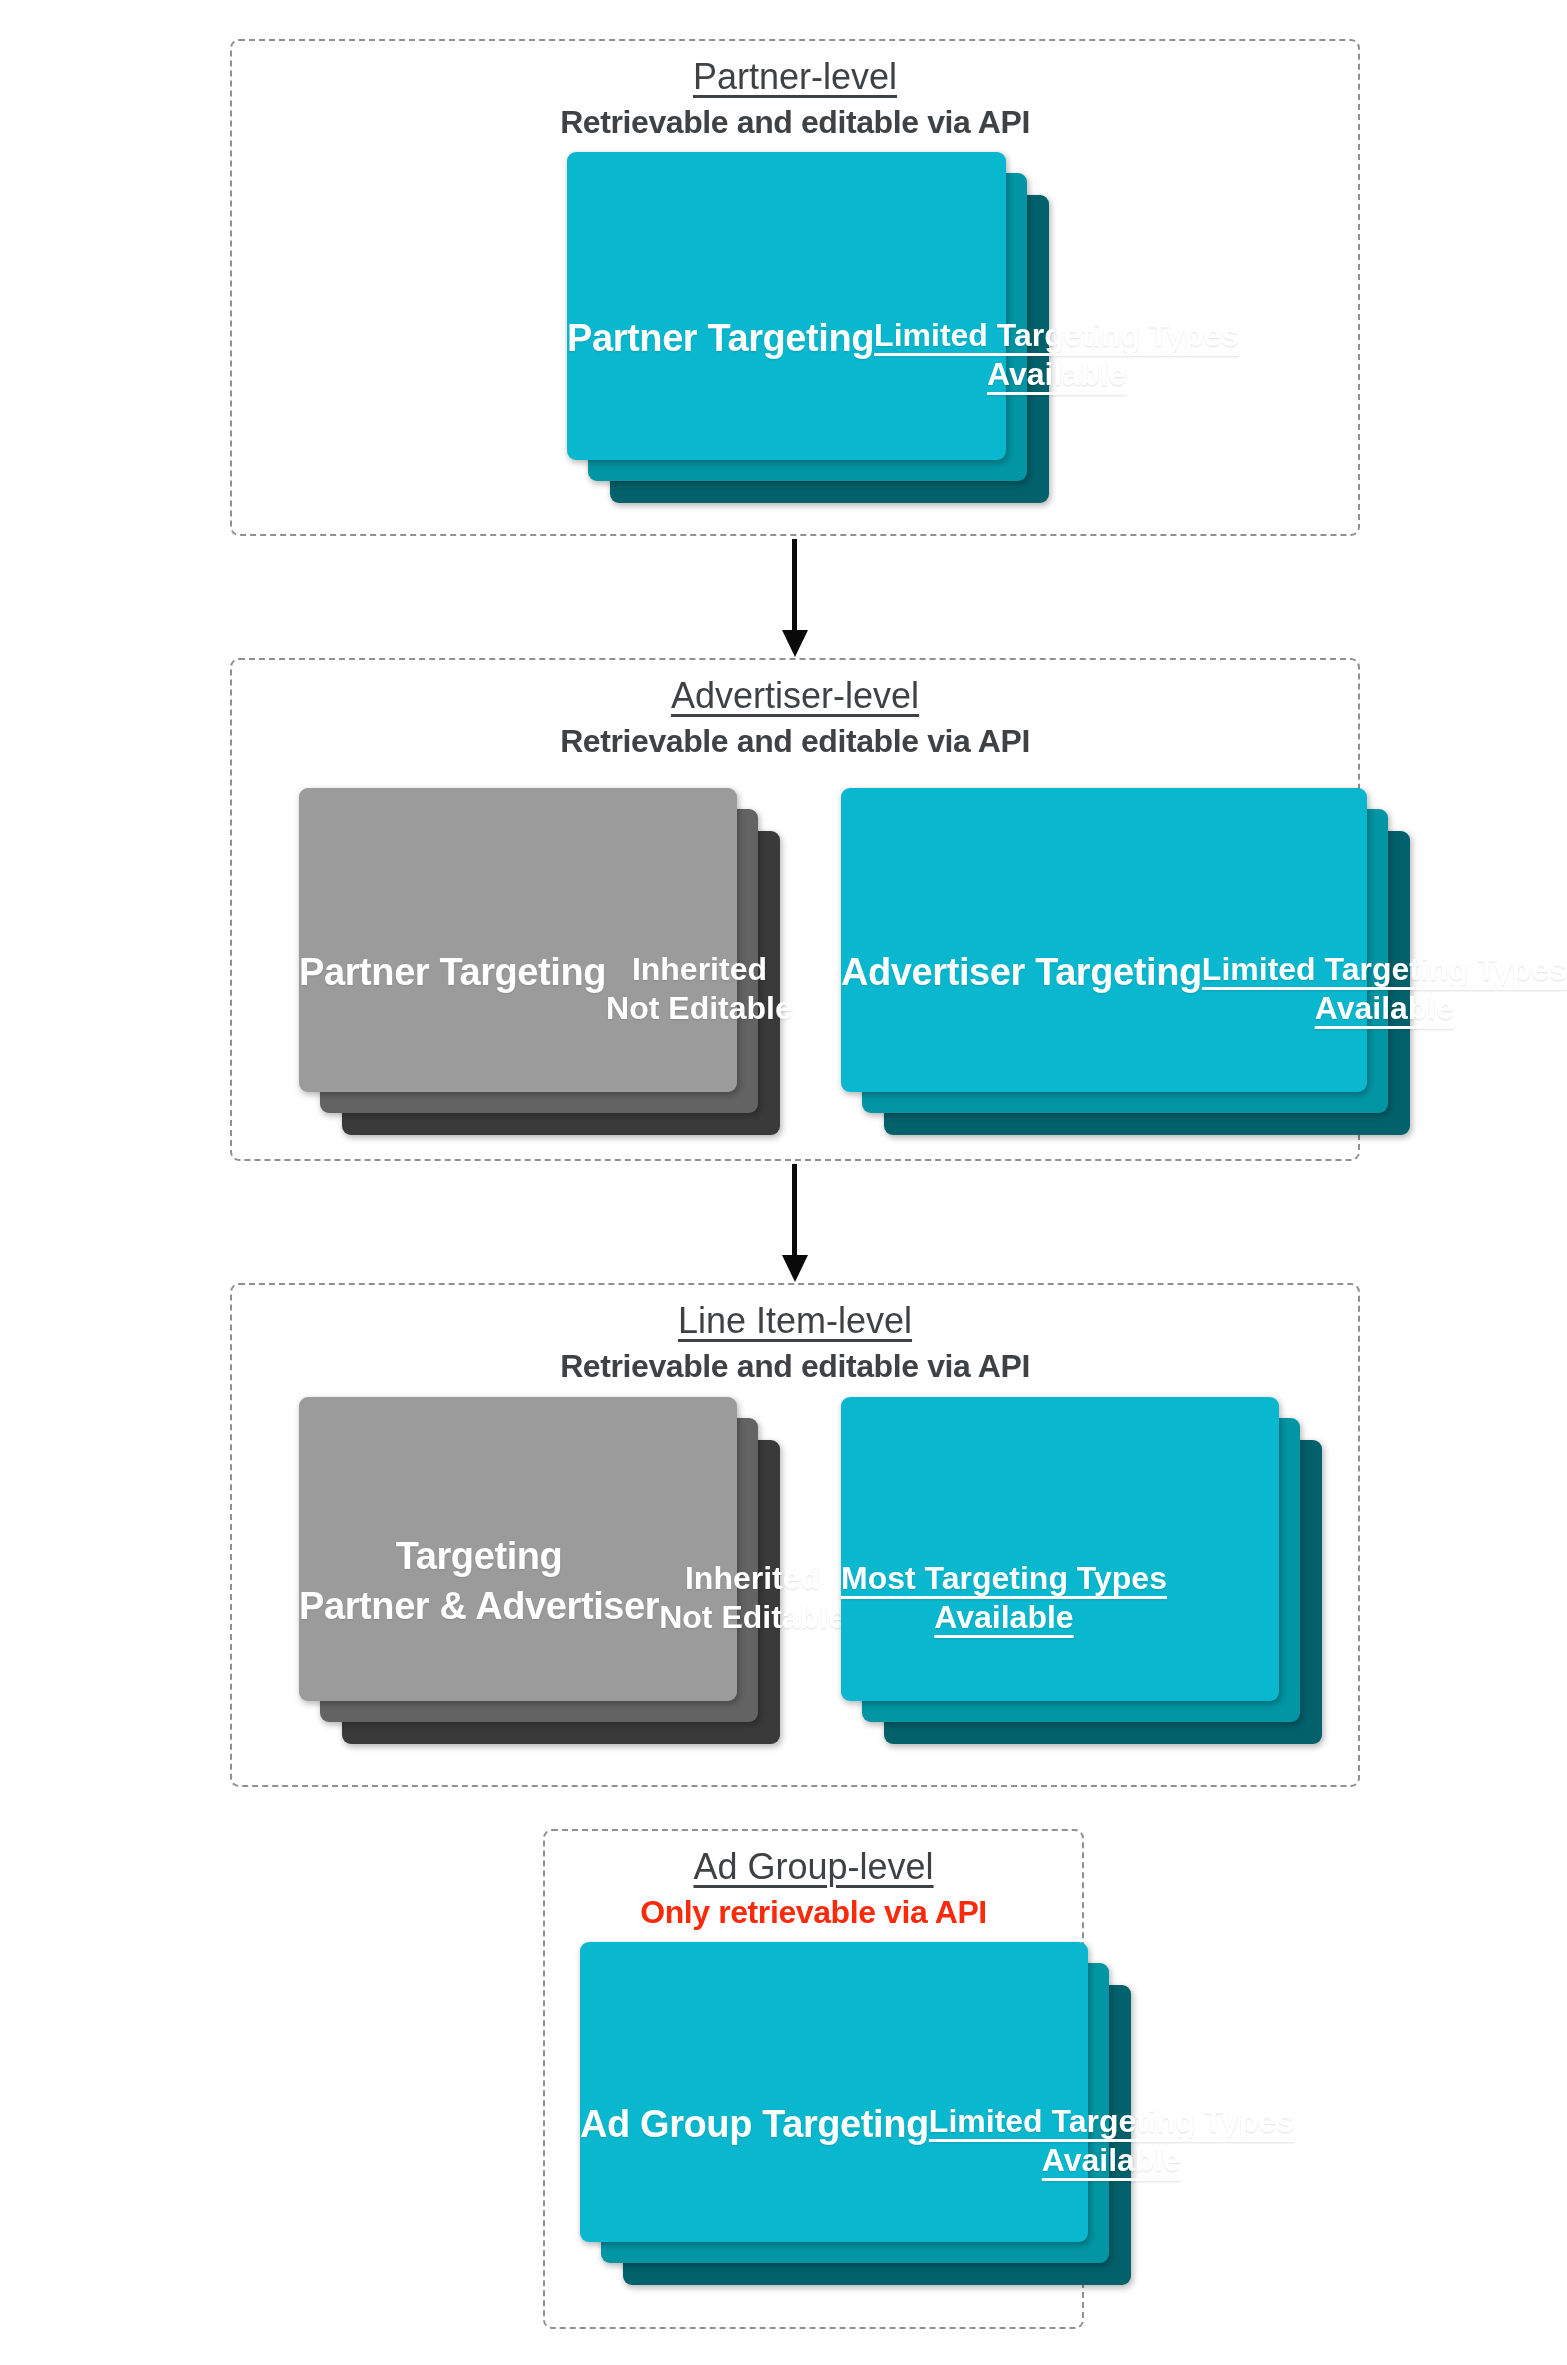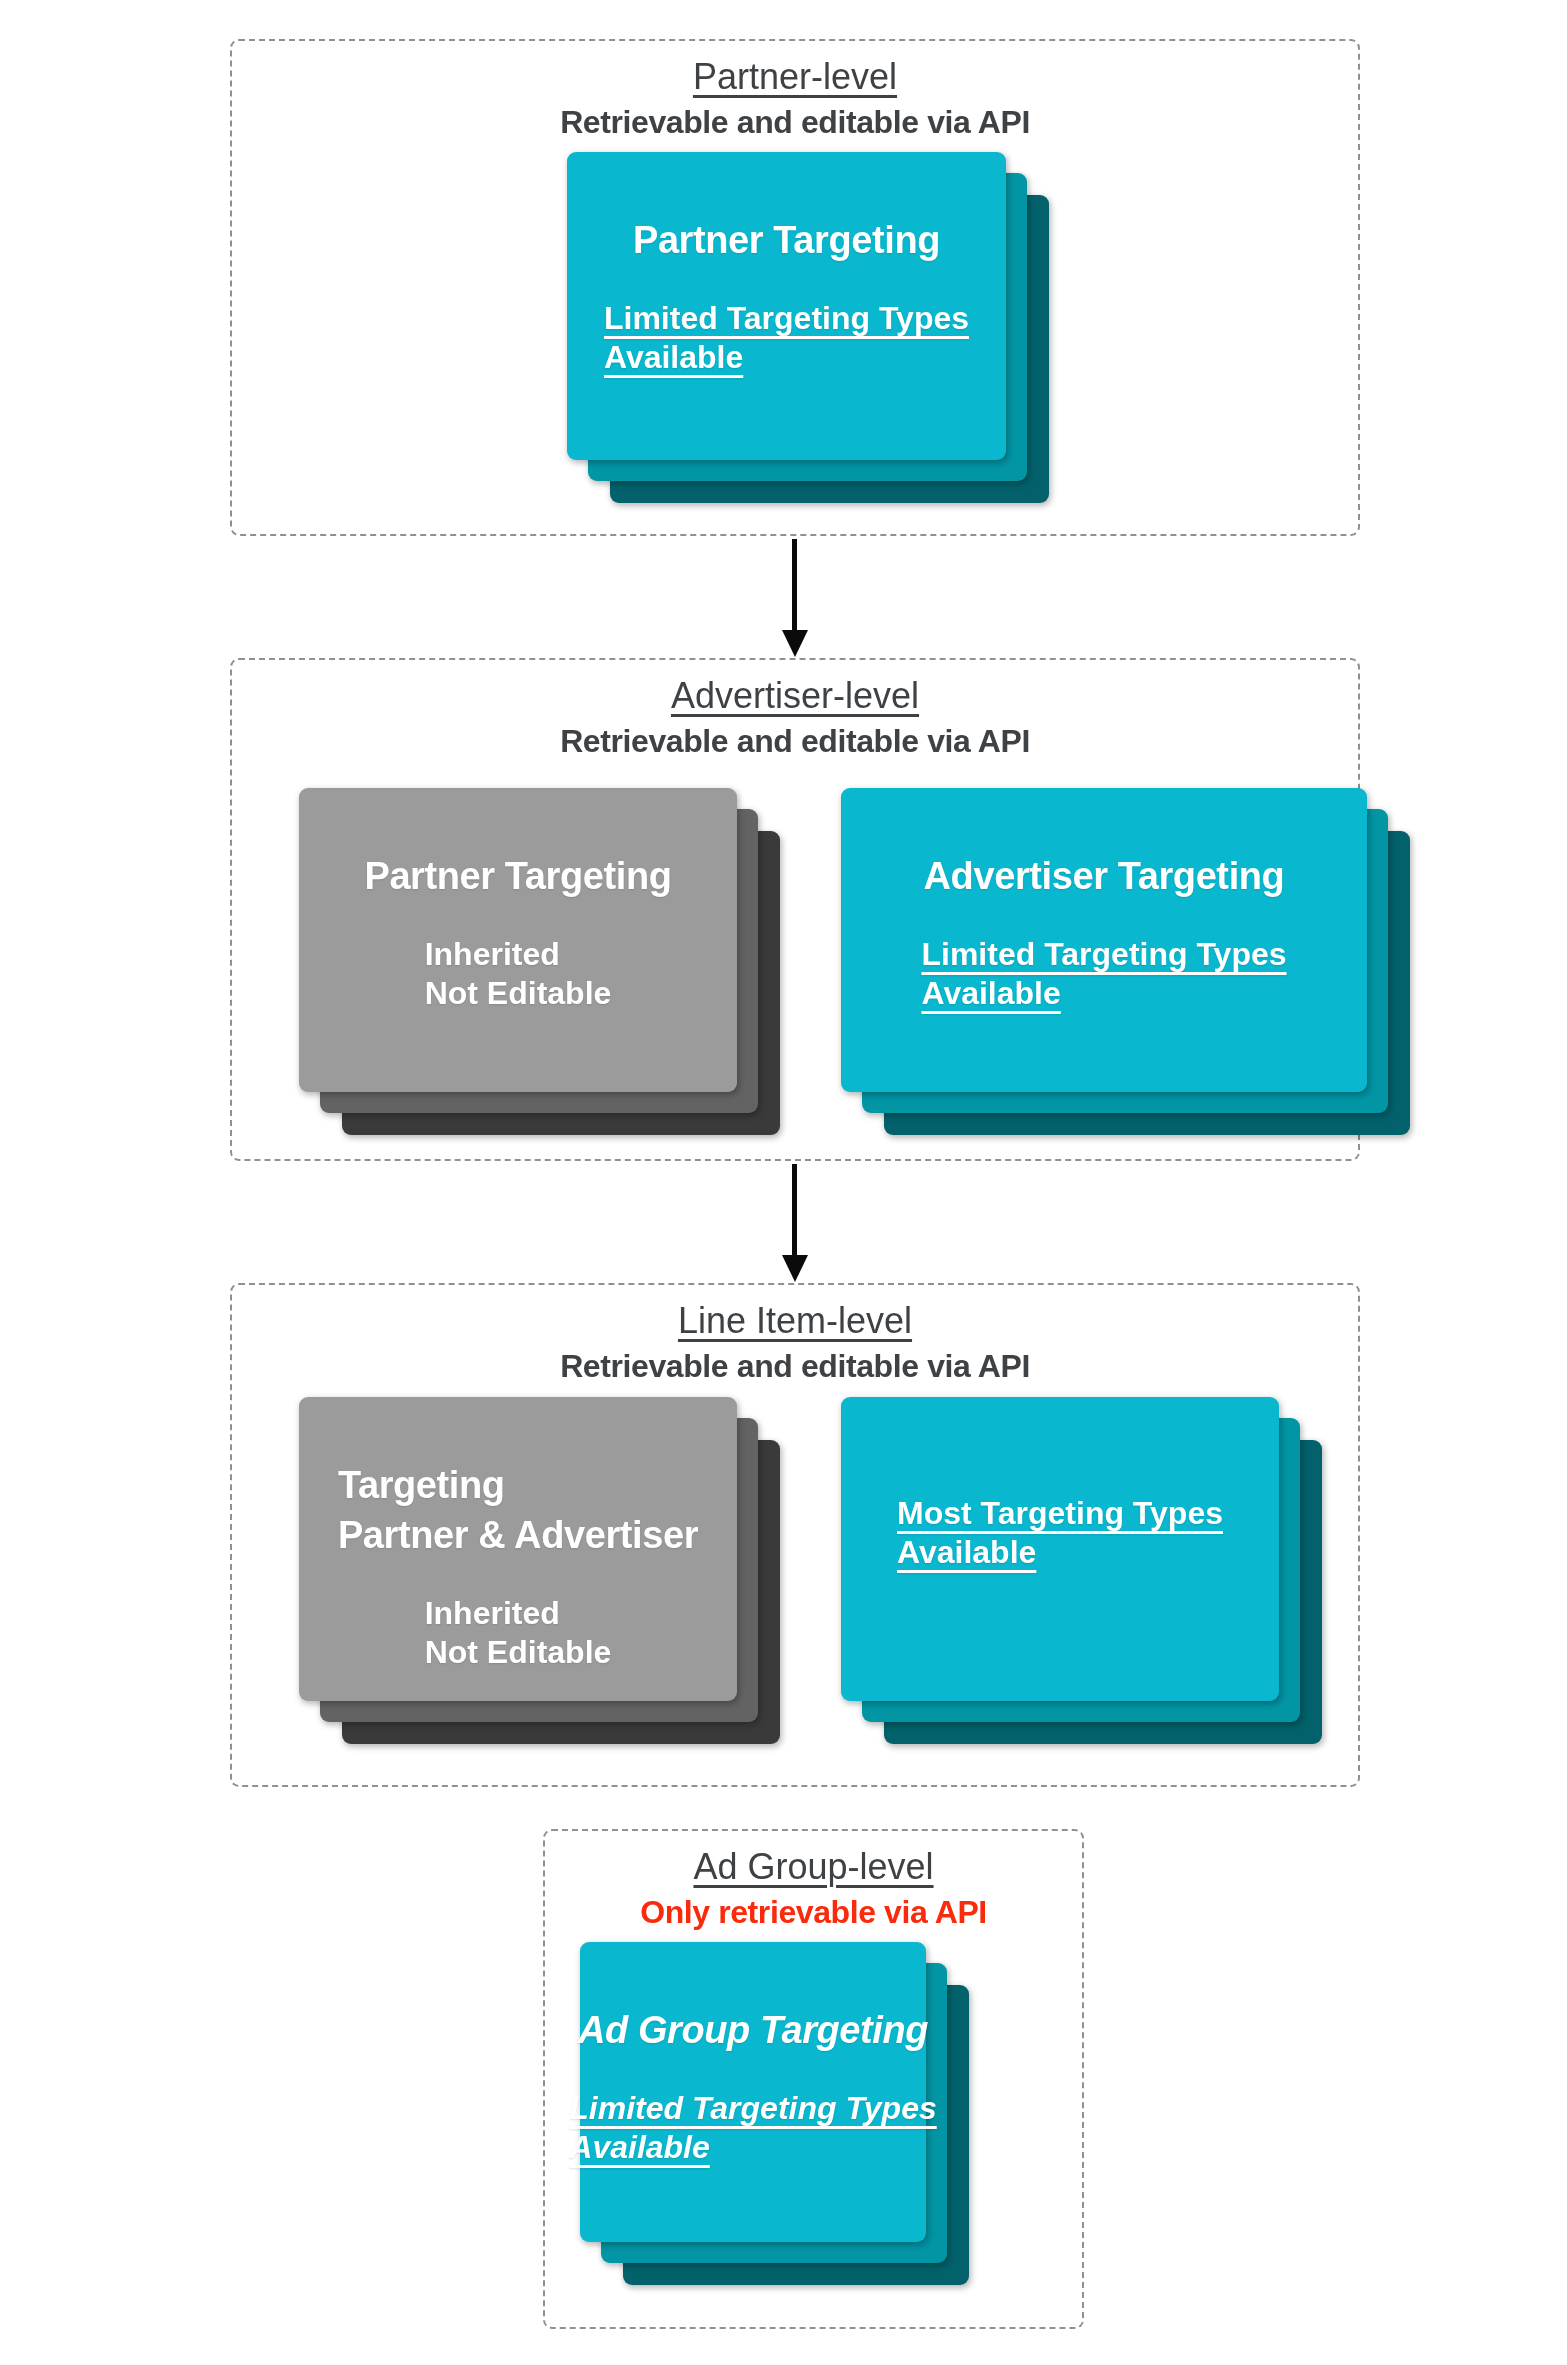--- a/index.html
+++ b/index.html
@@ -45,31 +45,31 @@
     line-height:45px;letter-spacing:-0.4px;
   }
   .level-subtitle.red{color:var(--alert-red);}
 
   .stack{position:absolute;}
   .st1{left:335px;top:111px;width:439px;height:308px;}
   .st2g{left:67px;top:128px;width:438px;height:304px;}
   .st2c{left:609px;top:128px;width:526px;height:304px;}
   .st3g{left:67px;top:112px;width:438px;height:304px;}
   .st3c{left:609px;top:112px;width:438px;height:304px;}
-  .st4{left:35px;top:111px;width:346px;height:300px;font-style:italic;}
+  .st4{left:35px;top:111px;width:508px;height:300px;}
 
   .layer,.card{
     position:absolute;width:100%;height:100%;
     border-radius:9px;
     box-shadow:1.8px 2.7px 6.3px rgba(0,0,0,0.28);
   }
   .layer.back{left:43px;top:43px;}
   .layer.mid{left:21.4px;top:21.4px;}
-  .card{left:0;top:0;display:flex;flex-direction:column;align-items:center;
-    text-align:left;padding-top:63px;box-sizing:border-box;}
+  .card{left:0;top:0;display:flex;flex-direction:row;align-items:center;
+    text-align:center;padding-top:63px;box-sizing:border-box;}
 
   .stack.cyan .card{background:var(--accent-cyan);}
   .stack.cyan .layer.mid{background:var(--teal-mid);}
   .stack.cyan .layer.back{background:var(--teal-dark);}
   .stack.gray .card{background:var(--gray-card);}
   .stack.gray .layer.mid{background:var(--gray-mid);}
   .stack.gray .layer.back{background:var(--gray-dark);}
 
   .card-title{color:#ffffff;font-size:38px;font-weight:700;line-height:50px;
     letter-spacing:-0.4px;text-shadow:0 0.9px 1.8px rgba(0,0,0,0.12);}

